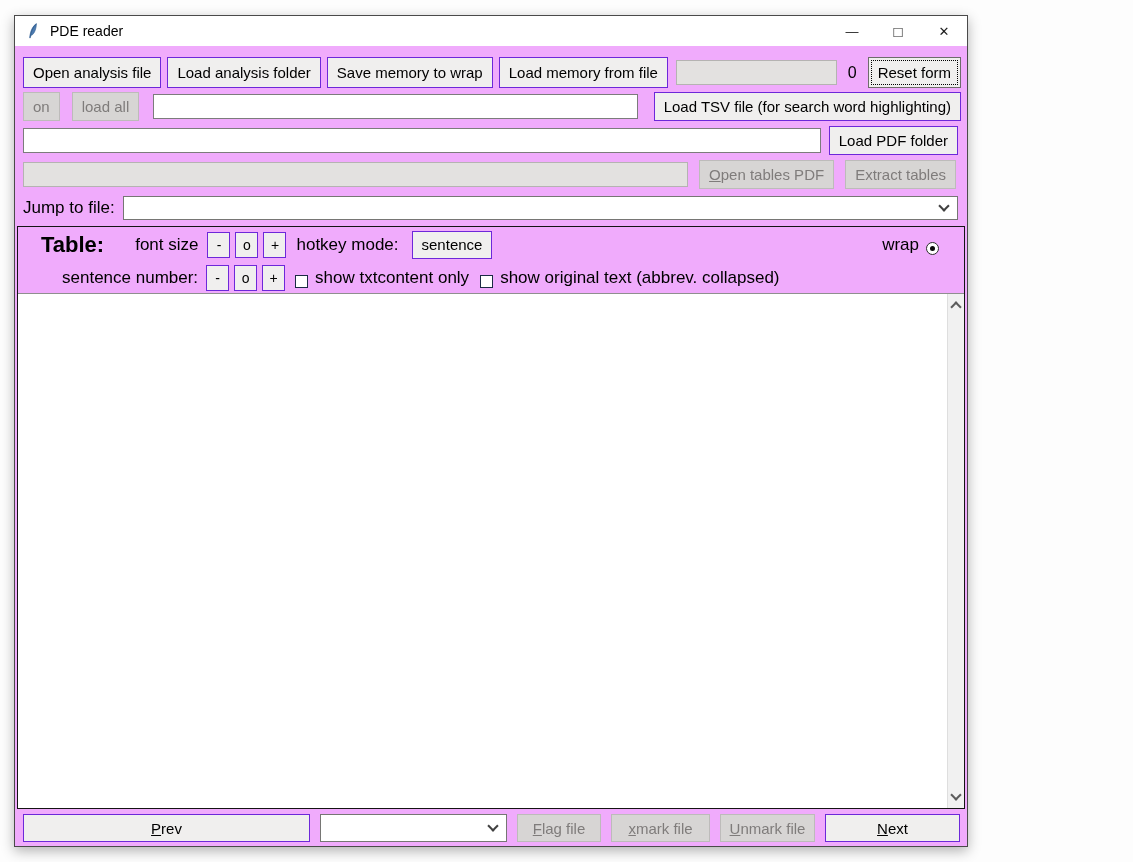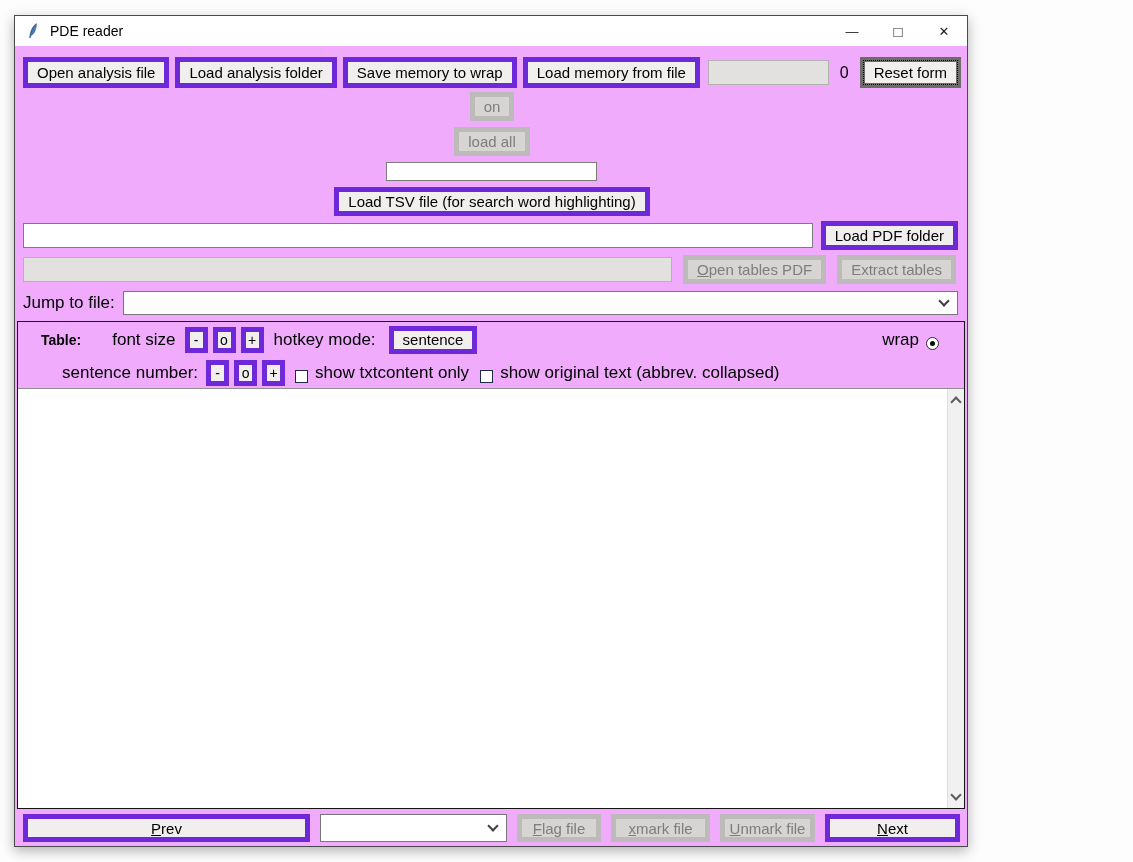--- a/index.html
+++ b/index.html
@@ -14,21 +14,21 @@
   .titlebar { flex:0 0 30px; background:#ffffff; display:flex; align-items:center; padding-left:10px; }
   .app-icon { width:16px; height:16px; flex:0 0 16px; }
   .title { font-size:14px; color:#000; margin-left:9px; }
   .win-controls { margin-left:auto; display:flex; height:100%; }
   .win-btn { width:46px; height:100%; display:flex; align-items:center; justify-content:center; color:#1a1a1a; }
   .win-btn .glyph { font-size:13px; line-height:1; }
   .win-btn .glyph.max { font-size:15px; }
   
   .row { display:flex; align-items:center; }
   .btn {
-    background:#f0efee; border:5px solid #6d28d9; color:#000;
+    background:#f0efee; border:1px solid #6d28d9; color:#000;
     font-family:"Liberation Sans",sans-serif; font-size:15px;
     padding:0 9px; height:29px; display:inline-flex; align-items:center; justify-content:center;
     white-space:nowrap; cursor:default;
   }
   .btn.disabled { background:#d7d5d4; border-color:#bdbbba; color:#7f7c7b; }
   .btn.focused { outline:1px dotted #000; outline-offset:-4px; border-color:#6e6c6b; }
   .mn { text-decoration:underline; }
   .entry {
     height:25px; background:#fff; border:1px solid #7c7c7c; font-size:15px; padding:0 5px;
     font-family:"Liberation Sans",sans-serif; color:#000; min-width:0;
@@ -37,33 +37,33 @@
   .combo { background:#fff; border:1px solid #767674; display:flex; align-items:center; height:24px; }
   .chev { width:8px; height:8px; border-right:2px solid #404040; border-bottom:2px solid #404040;
           transform:rotate(45deg); margin-top:-4px; }
   .combo .chev-box { margin-left:auto; padding-right:9px; display:flex; align-items:center; }
   .lbl { font-size:17px; color:#000; white-space:nowrap; }
   
   .r1 { margin:11px 6px 0 8px; gap:6px; }
   .r1 .btn { height:31px; }
   .r1 .entry { flex:1; margin-left:2px; }
   .counter { font-size:16px; padding:0 5px; }
-  .r2 { margin:4px 6px 0 8px; gap:6px;flex-direction:column; }
+  .r2 { margin:4px 6px 0 8px; gap:12px; }
   .r2 .entry { flex:1; margin-left:2px; margin-right:4px; }
   .r3 { margin:5px 9px 0 8px; gap:8px; }
   .r3 .entry { flex:1; }
   .r4 { margin:5px 11px 0 8px; gap:11px; }
   .r4 .entry { flex:1; }
   .r5 { margin:7px 9px 0 8px; gap:8px; }
   .r5 .combo { flex:1; }
   
   .frame { flex:1; margin:6px 2px 0 2px; border:1px solid #141414; display:flex; flex-direction:column; min-height:0; }
   .trowA { flex:0 0 35px; padding:0 11px 0 23px; display:flex; align-items:center; }
   .trowB { flex:0 0 31px; padding:0 10px 0 44px; display:flex; align-items:center; }
-  .table-header { font-size:14px; font-weight:bold; color:#000; margin-right:31px; }
+  .table-header { font-size:22px; font-weight:bold; color:#000; margin-right:31px; }
   .sbtn { width:23px; height:26px; padding:0; font-size:14px; }
   .btn-group { display:flex; gap:5px; align-items:center; }
   .radio-wrap,.check-wrap { display:flex; align-items:flex-end; gap:7px; }
   .radio { width:13px; height:13px; border-radius:50%; background:#fff; border:1px solid #2c2c2c; position:relative; flex:0 0 13px; }
   .radio.checked::after { content:""; position:absolute; left:3px; top:3px; width:5px; height:5px; border-radius:50%; background:#0a0a0a; }
   .cbx { width:13px; height:13px; background:#fff; border:1px solid #1c2a45; flex:0 0 13px; }
   
   .textwrap { flex:1; display:flex; min-height:0; border-top:1px solid #8f8f8f; background:#fff; }
   .textarea { flex:1; background:#fff; font-size:15px; padding:2px; overflow:hidden; }
   .scrollbar { flex:0 0 17px; background:#f1f1f1; border-left:1px solid #dedede;

